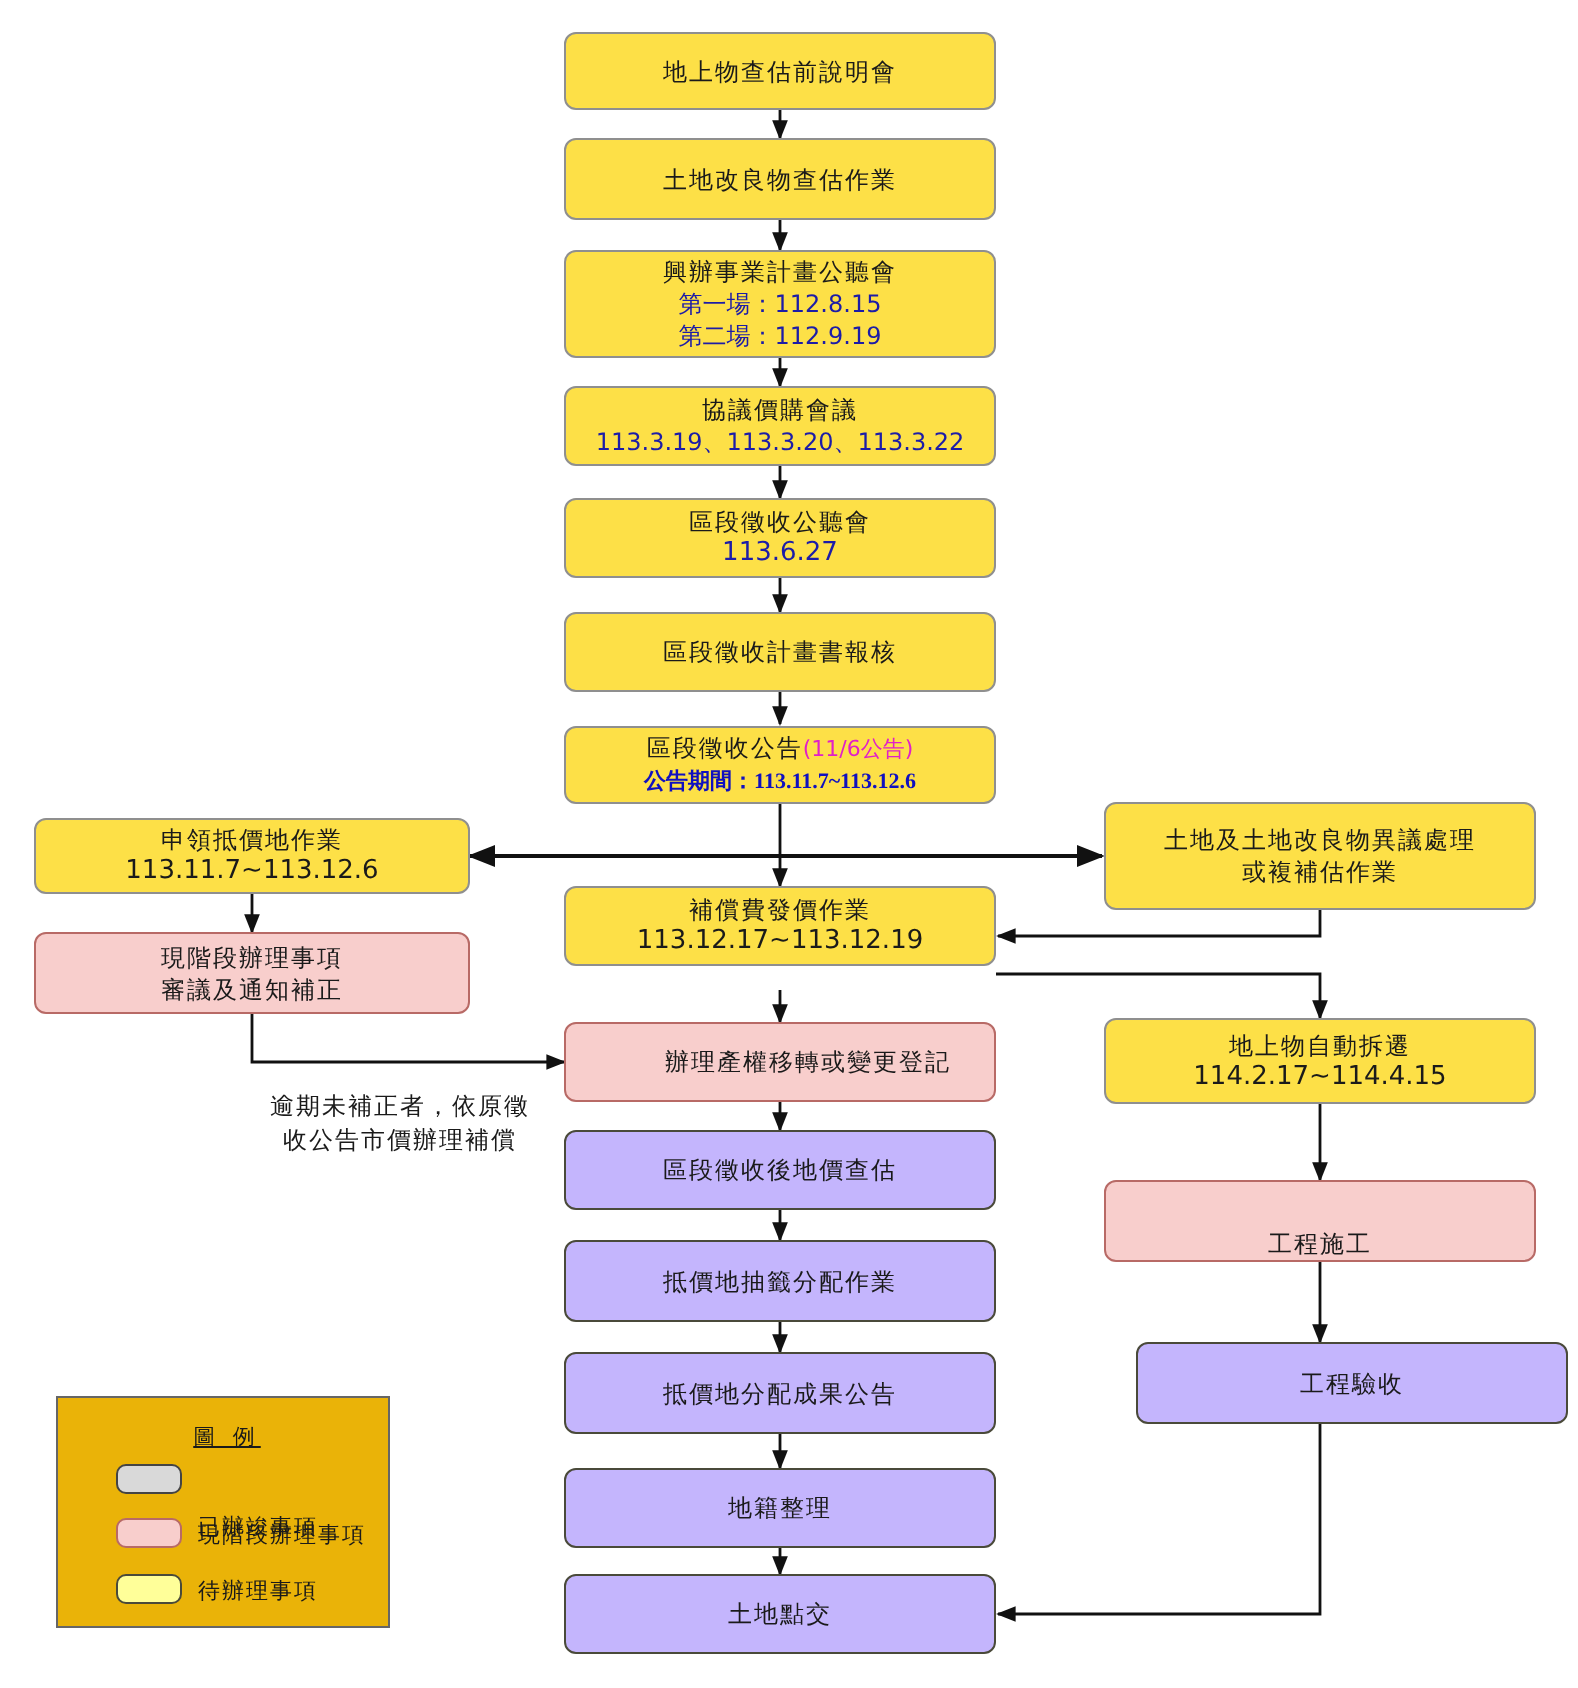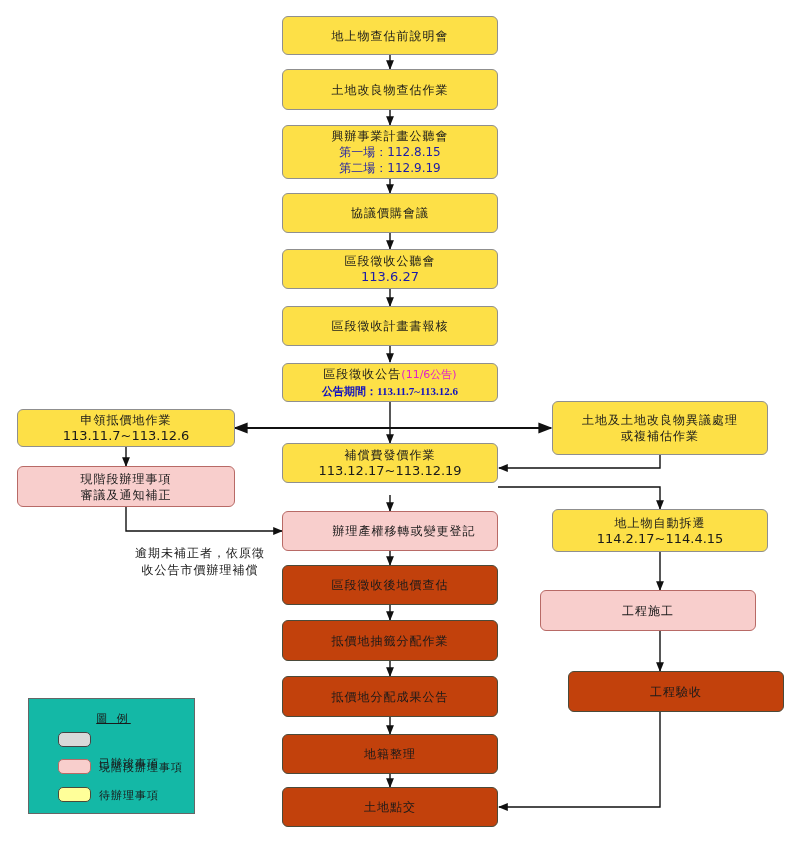--- a/index.html
+++ b/index.html
@@ -4,31 +4,31 @@
 <style>
   html, body { margin: 0; padding: 0; background: #ffffff; }
   body { width: 789px; height: 844px; position: relative; overflow: hidden;
          font-family: "DejaVu Sans", "Liberation Sans", sans-serif; color: #1a1a1a; }
   #wires { position: absolute; left: 0; top: 0; width: 789px; height: 844px; pointer-events: none; }
   .box { position: absolute; box-sizing: border-box; border-radius: 6px; border: 1px solid #8c8c8c;
          display: flex; flex-direction: column; align-items: center; justify-content: center;
          text-align: center; font-size: 12px; line-height: 16px; letter-spacing: 1px; }
   .done { background: #fde047; border-color: #8f8f8f; }
   .current { background: #f8cecc; border-color: #b86a66; }
-  .todo { background: #c2410c; border-color: #4a4a3a; }
+  .todo { background: #c4b5fd; border-color: #4a4a3a; }
   .sub { color: #1c1ca8; letter-spacing: 0; font-size: 12px; }
   .sub-lg { color: #1c1ca8; letter-spacing: 0; font-size: 13px; }
   .date { letter-spacing: 0; font-size: 13px; color: #1a1a1a; }
   .magenta { color: #e020c8; letter-spacing: 0; font-size: 11px; }
   .period { color: #1010c0; font-weight: bold; letter-spacing: 0; font-size: 11px;
             font-family: "Liberation Serif", "DejaVu Serif", serif; }
   .period .lbl { font-family: "DejaVu Sans", sans-serif; font-size: 11px; }
   .note { position: absolute; font-size: 12px; line-height: 17px; text-align: center; letter-spacing: 1px; }
   .legend { position: absolute; left: 28px; top: 698px; width: 167px; height: 116px;
-            box-sizing: border-box; border: 1px solid #666; background: #14b8a6; }
+            box-sizing: border-box; border: 1px solid #666; background: #eab308; font-family: Liberation Serif, serif; }
   .legend-title { position: absolute; left: 0; width: 100%; top: 12px; text-align: center;
                   font-size: 11px; text-decoration: underline; letter-spacing: 3px; padding-left: 4px; box-sizing: border-box; }
   .swatch { position: absolute; left: 29px; width: 33px; height: 15px; box-sizing: border-box;
             border-radius: 5px; border: 1px solid #444; }
   .sw-done { background: #d9d9d9; }
   .sw-current { background: #f8cecc; border-color: #b86a66; }
   .sw-todo { background: #ffff99; border-color: #4a4a3a; }
   .legend-label { position: absolute; left: 70px; font-size: 11px; letter-spacing: 1px; }
 </style>
 </head>
@@ -77,20 +77,21 @@
 <div class="box done" style="left:282px;top:69px;width:216px;height:41px;">
   <span>土地改良物查估作業</span>
 </div>
 <div class="box done" style="left:282px;top:125px;width:216px;height:54px;">
   <span>興辦事業計畫公聽會</span>
   <span class="sub">第一場：112.8.15</span>
   <span class="sub">第二場：112.9.19</span>
 </div>
 <div class="box done" style="left:282px;top:193px;width:216px;height:40px;">
   <span>協議價購會議</span>
+  <span class="sub">113.3.19、113.3.20、113.3.22</span>
 </div>
 <div class="box done" style="left:282px;top:249px;width:216px;height:40px;">
   <span>區段徵收公聽會</span>
   <span class="sub-lg">113.6.27</span>
 </div>
 <div class="box done" style="left:282px;top:306px;width:216px;height:40px;">
   <span>區段徵收計畫書報核</span>
 </div>
 <div class="box done" style="left:282px;top:363px;width:216px;height:39px;">
   <span><span>區段徵收公告</span><span class="magenta">(11/6公告)</span></span>
@@ -133,21 +134,21 @@
 </div>
 
 <div class="box done" style="left:552px;top:401px;width:216px;height:54px;justify-content:center;">
   <span>土地及土地改良物異議處理</span>
   <span>或複補估作業</span>
 </div>
 <div class="box done" style="left:552px;top:509px;width:216px;height:43px;">
   <span>地上物自動拆遷</span>
   <span class="date">114.2.17~114.4.15</span>
 </div>
-<div class="box current" style="left:540px;top:590px;width:216px;height:41px;">
+<div class="box current" style="left:552px;top:590px;width:216px;height:41px;justify-content:flex-end;">
   <span>工程施工</span>
 </div>
 <div class="box todo" style="left:552px;top:671px;width:216px;height:41px;margin-left:16px;">
   <span>工程驗收</span>
 </div>
 
 <div class="legend">
   <div class="legend-title">圖 例</div>
   <div class="swatch sw-done" style="top:33px;"></div>
   <div class="legend-label" style="top:34px;margin-top:23px;">已辦竣事項</div>

